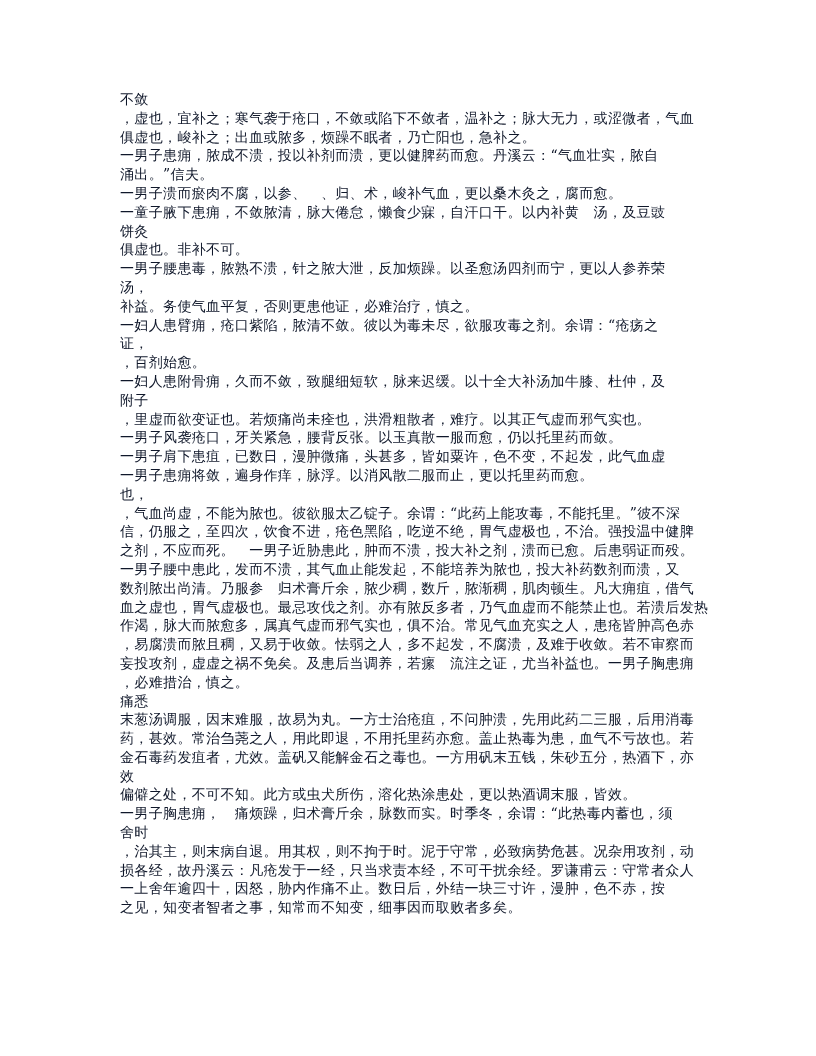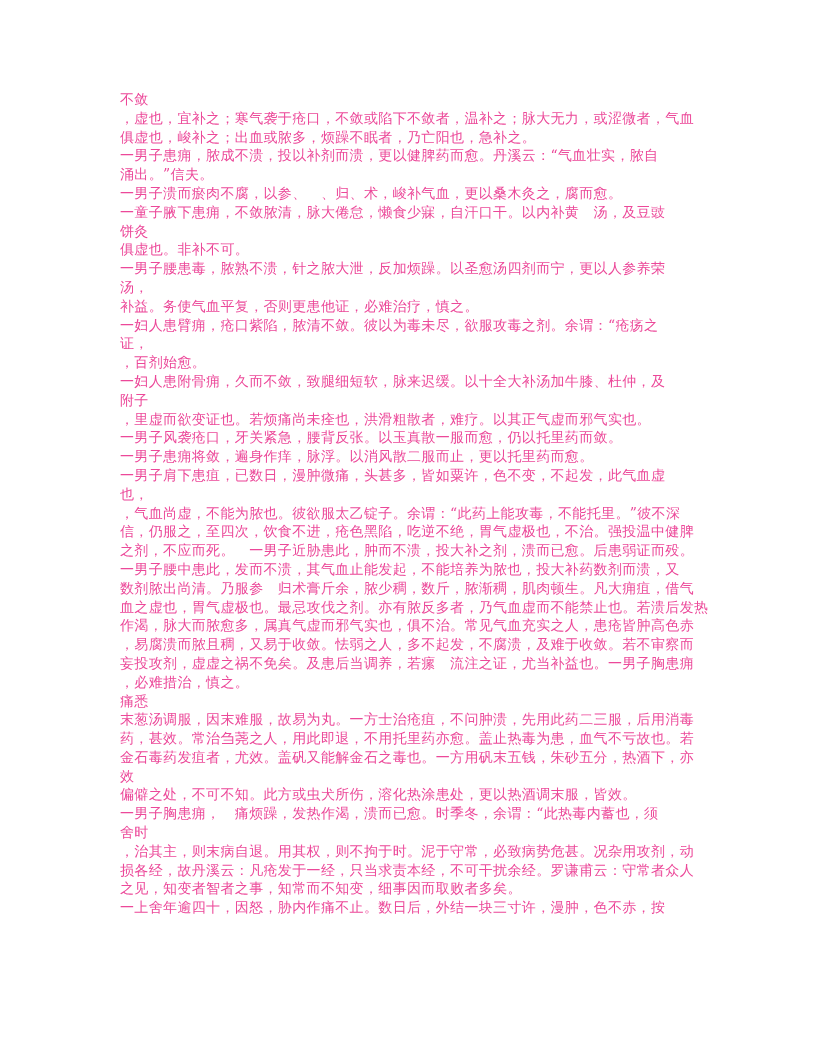--- a/index.html
+++ b/index.html
@@ -32,59 +32,59 @@
   .text-line {
     white-space: pre;
     height: 18.8px;
     overflow: visible;
   }
 </style>
 </head>
 <body>
 
 <div class="page" style="background: rgb(255, 255, 255);">
-  <div class="text-block" id="text-block" style="color: #ec4899;">
+  <div class="text-block" id="text-block" style="color: #0f172a;">
       <div class="text-line">不敛</div>
       <div class="text-line">，虚也，宜补之；寒气袭于疮口，不敛或陷下不敛者，温补之；脉大无力，或涩微者，气血</div>
       <div class="text-line">俱虚也，峻补之；出血或脓多，烦躁不眠者，乃亡阳也，急补之。</div>
       <div class="text-line">一男子患痈，脓成不溃，投以补剂而溃，更以健脾药而愈。丹溪云：“气血壮实，脓自</div>
       <div class="text-line">涌出。”信夫。</div>
       <div class="text-line">一男子溃而瘀肉不腐，以参、　、归、术，峻补气血，更以桑木灸之，腐而愈。</div>
       <div class="text-line">一童子腋下患痈，不敛脓清，脉大倦怠，懒食少寐，自汗口干。以内补黄　汤，及豆豉</div>
       <div class="text-line">饼灸</div>
       <div class="text-line">俱虚也。非补不可。</div>
       <div class="text-line">一男子腰患毒，脓熟不溃，针之脓大泄，反加烦躁。以圣愈汤四剂而宁，更以人参养荣</div>
       <div class="text-line">汤，</div>
       <div class="text-line">补益。务使气血平复，否则更患他证，必难治疗，慎之。</div>
       <div class="text-line">一妇人患臂痈，疮口紫陷，脓清不敛。彼以为毒未尽，欲服攻毒之剂。余谓：“疮疡之</div>
       <div class="text-line">证，</div>
       <div class="text-line">，百剂始愈。</div>
       <div class="text-line">一妇人患附骨痈，久而不敛，致腿细短软，脉来迟缓。以十全大补汤加牛膝、杜仲，及</div>
       <div class="text-line">附子</div>
       <div class="text-line">，里虚而欲变证也。若烦痛尚未痊也，洪滑粗散者，难疗。以其正气虚而邪气实也。</div>
       <div class="text-line">一男子风袭疮口，牙关紧急，腰背反张。以玉真散一服而愈，仍以托里药而敛。</div>
+      <div class="text-line">一男子肩下患疽，已数日，漫肿微痛，头甚多，皆如粟许，色不变，不起发，此气血虚</div>
       <div class="text-line">一男子患痈将敛，遍身作痒，脉浮。以消风散二服而止，更以托里药而愈。</div>
-      <div class="text-line">一男子肩下患疽，已数日，漫肿微痛，头甚多，皆如粟许，色不变，不起发，此气血虚</div>
       <div class="text-line">也，</div>
       <div class="text-line">，气血尚虚，不能为脓也。彼欲服太乙锭子。余谓：“此药上能攻毒，不能托里。”彼不深</div>
       <div class="text-line">信，仍服之，至四次，饮食不进，疮色黑陷，吃逆不绝，胃气虚极也，不治。强投温中健脾</div>
       <div class="text-line">之剂，不应而死。　一男子近胁患此，肿而不溃，投大补之剂，溃而已愈。后患弱证而殁。</div>
       <div class="text-line">一男子腰中患此，发而不溃，其气血止能发起，不能培养为脓也，投大补药数剂而溃，又</div>
       <div class="text-line">数剂脓出尚清。乃服参　归术膏斤余，脓少稠，数斤，脓渐稠，肌肉顿生。凡大痈疽，借气</div>
       <div class="text-line">血之虚也，胃气虚极也。最忌攻伐之剂。亦有脓反多者，乃气血虚而不能禁止也。若溃后发热</div>
       <div class="text-line">作渴，脉大而脓愈多，属真气虚而邪气实也，俱不治。常见气血充实之人，患疮皆肿高色赤</div>
       <div class="text-line">，易腐溃而脓且稠，又易于收敛。怯弱之人，多不起发，不腐溃，及难于收敛。若不审察而</div>
       <div class="text-line">妄投攻剂，虚虚之祸不免矣。及患后当调养，若瘰　流注之证，尤当补益也。一男子胸患痈</div>
       <div class="text-line">，必难措治，慎之。</div>
       <div class="text-line">痛悉</div>
       <div class="text-line">末葱汤调服，因末难服，故易为丸。一方士治疮疽，不问肿溃，先用此药二三服，后用消毒</div>
       <div class="text-line">药，甚效。常治刍荛之人，用此即退，不用托里药亦愈。盖止热毒为患，血气不亏故也。若</div>
       <div class="text-line">金石毒药发疽者，尤效。盖矾又能解金石之毒也。一方用矾末五钱，朱砂五分，热酒下，亦</div>
       <div class="text-line">效</div>
       <div class="text-line">偏僻之处，不可不知。此方或虫犬所伤，溶化热涂患处，更以热酒调末服，皆效。</div>
-      <div class="text-line">一男子胸患痈，　痛烦躁，发热作渴，溃而已愈。时季冬，余谓：“此热毒内蓄也，须</div>
+      <div class="text-line">一男子胸患痈，　痛烦躁，归术膏斤余，脉数而实。时季冬，余谓：“此热毒内蓄也，须</div>
       <div class="text-line">舍时</div>
       <div class="text-line">，治其主，则末病自退。用其权，则不拘于时。泥于守常，必致病势危甚。况杂用攻剂，动</div>
       <div class="text-line">损各经，故丹溪云：凡疮发于一经，只当求责本经，不可干扰余经。罗谦甫云：守常者众人</div>
+      <div class="text-line">一上舍年逾四十，因怒，胁内作痛不止。数日后，外结一块三寸许，漫肿，色不赤，按</div>
       <div class="text-line">之见，知变者智者之事，知常而不知变，细事因而取败者多矣。</div>
-      <div class="text-line">一上舍年逾四十，因怒，胁内作痛不止。数日后，外结一块三寸许，漫肿，色不赤，按</div>
     </div>
 </div>
 
 </body></html>

